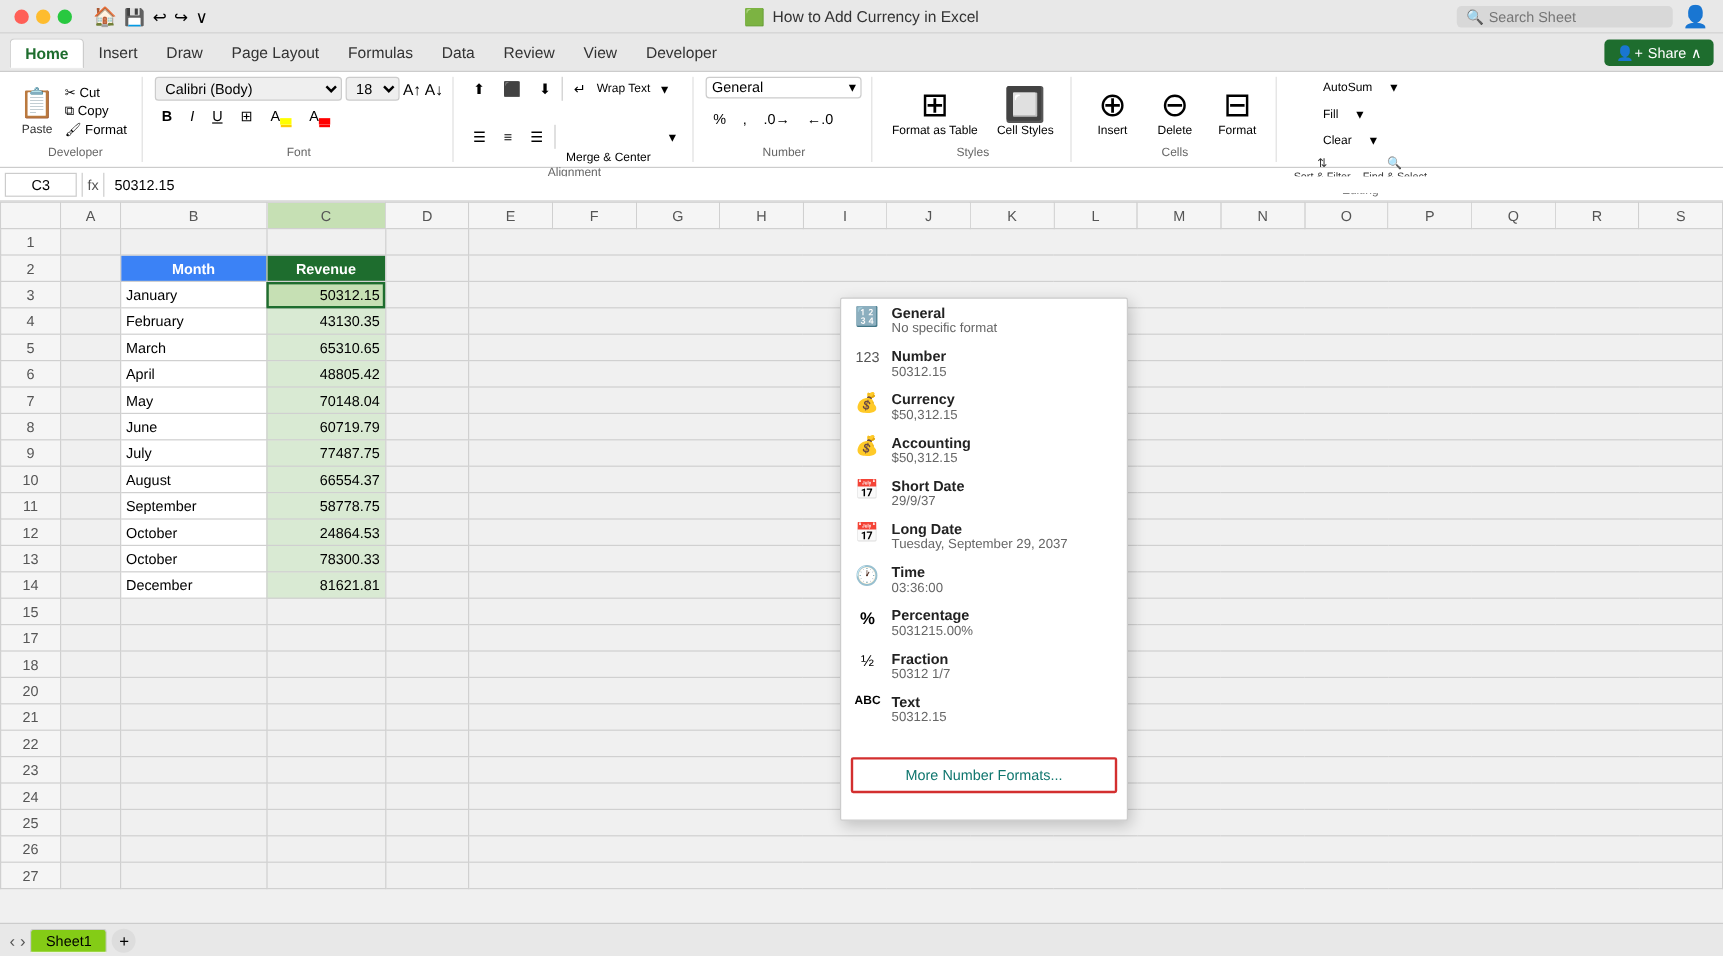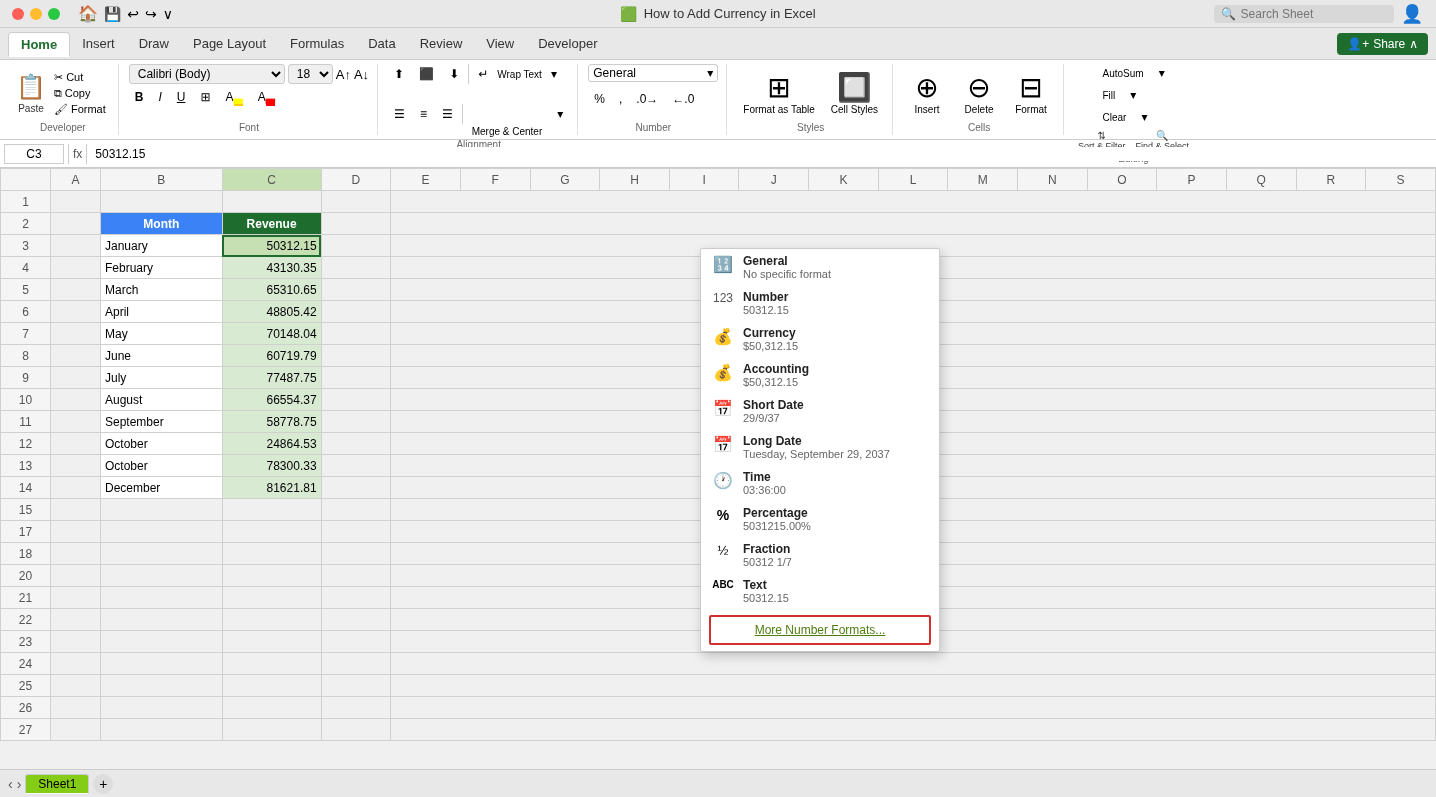--- a/index.html
+++ b/index.html
@@ -147,30 +147,29 @@
       cursor: pointer;
       gap: 8px;
     }
     .format-icon { font-size: 16px; min-width: 24px; text-align: center; line-height: 1.4; }
     .format-info { flex: 1; }
     .format-name { font-size: 12px; font-weight: 600; color: #222; }
     .format-preview { font-size: 11px; color: #666; }
     .more-formats-btn {
       display: block;
       width: calc(100% - 16px);
-      margin: 6px 8px;
+      margin: 22px 8px;
       padding: 6px;
       text-align: center;
       border: 2px solid #d32f2f;
       background: white;
-      color: #4d7c0f;
+      color: #0f766e;
       font-size: 12px;
       cursor: pointer;
       border-radius: 2px;
-      text-decoration: underline;
     }
     .sheet-tabs { display: flex; align-items: center; gap: 4px; height: 28px; background: #e8e8e8; border-top: 1px solid #ccc; padding: 0 8px; }
     .sheet-tab { padding: 2px 12px; background: white; border: 1px solid #ccc; border-radius: 3px 3px 0 0; font-size: 12px; cursor: pointer; }
     .sheet-tab.active { background: #84cc16; border-bottom: 1px solid white; }
     .add-sheet-btn { width: 20px; height: 20px; border-radius: 50%; background: #ddd; border: none; cursor: pointer; display: flex; align-items: center; justify-content: center; font-size: 14px; }
 
     
     .nf-selector { display: flex; align-items: center; border: 1px solid #ccc; border-radius: 3px; padding: 1px 4px; font-size: 12px; width: 130px; justify-content: space-between; cursor: pointer; }
 
     .paste-area { display: flex; flex-direction: column; align-items: center; gap: 2px; }

